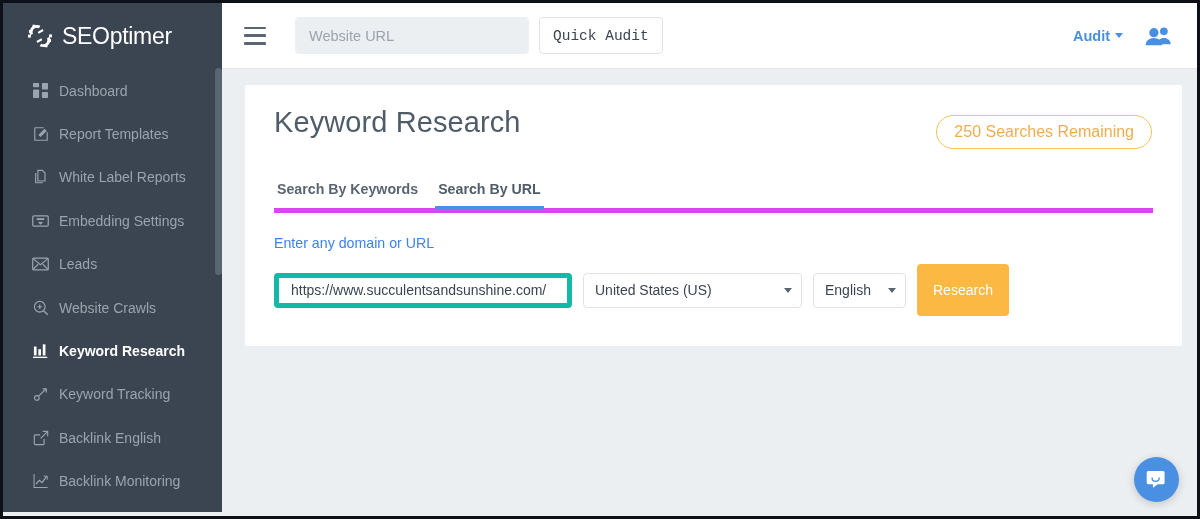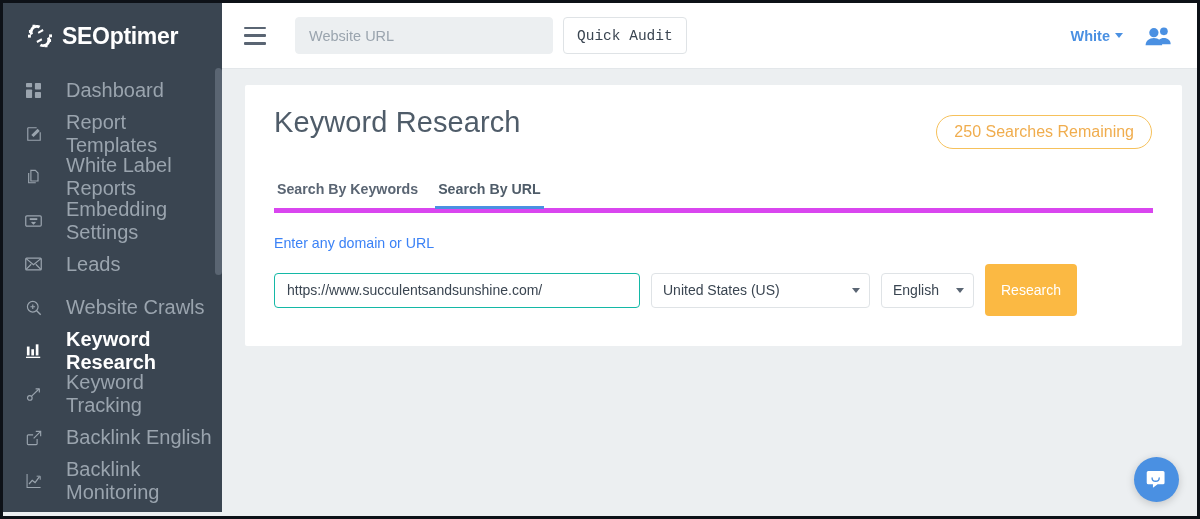--- a/index.html
+++ b/index.html
@@ -27,31 +27,31 @@
   #logo {
     height: 66px;
     display: flex; align-items: center;
     padding-left: 22px;
     gap: 7px;
   }
   #logo .logo-mark { width: 30px; height: 30px; flex: 0 0 30px; }
   #logo .logo-text {
     color: #ffffff;
     font-size: 23px;
-    font-weight: bold;
+    font-weight: normal;
     letter-spacing: -0.3px;
   }
   .nav-list { list-style: none; }
   .nav-item {
     display: flex; align-items: center;
     height: 43.4px;
-    padding-left: 22px;
-    gap: 24px;
+    padding-left: 29px;
+    gap: 10px;
     color: #9aa4ae;
-    font-size: 20px;
+    font-size: 14px;
     cursor: pointer;
   }
   .nav-item .nav-icon {
     width: 17px; height: 17px;
     flex: 0 0 17px;
     display: flex; align-items: center; justify-content: center;
     color: #9aa4ae;
   }
   .nav-item.active { color: #ffffff; font-weight: bold; }
   .nav-item.active .nav-icon { color: #ffffff; }
@@ -79,21 +79,21 @@
     width: 22px; height: 18px;
     display: flex; flex-direction: column; justify-content: space-between;
     cursor: pointer;
   }
   #hamburger span {
     display: block; height: 2.6px; width: 100%;
     background: #5a6573; border-radius: 1px;
   }
   #website-url-input {
     margin-left: 29px;
-    width: 258px; height: 37px;
+    width: 234px; height: 37px;
     background: #eceff1;
     border: 1px solid #eceff1;
     border-radius: 4px;
     padding: 0 13px;
     font-family: "Liberation Sans", sans-serif;
     font-size: 14.5px;
     color: #737373;
     outline: none;
   }
   #website-url-input::placeholder { color: #9aa4ae; }
@@ -177,22 +177,22 @@
   #field-label {
     margin: 22px 0 0 29px;
     font-size: 14.2px;
     color: #3b82f6;
   }
   #form-row {
     margin: 13px 0 0 29px;
     display: flex; align-items: center; gap: 11px;
   }
   #domain-input {
-    width: 366px; height: 35px;
-    border: 1px solid #14b8a6;
+    width: 298px; height: 35px;
+    border: 5px solid #14b8a6;
     border-radius: 4px;
     padding: 0 12px;
     font-family: "Liberation Sans", sans-serif;
     font-size: 14px;
     color: #3a4551;
     outline: none;
   }
   .select-wrap { position: relative; display: inline-block; }
   select.ui-select {
     appearance: none; -webkit-appearance: none;
@@ -390,21 +390,21 @@
       <span></span>
       <span></span>
     </div>
 
     <input id="website-url-input" type="text" placeholder="Website URL" style="">
 
     <button id="quick-audit-btn">Quick Audit</button>
 
     <div id="topbar-right">
       <div id="help-menu">
-        <span>White</span>
+        <span>Audit</span>
         <span id="help-caret"></span>
       </div>
       <div id="account-icon">
         <svg width="27" height="20" viewBox="0 0 28 20" fill="currentColor">
           <circle cx="19.6" cy="5.2" r="4"></circle>
           <path d="M12.6 18.6c0-3.9 3.1-6.4 7-6.4s7 2.5 7 6.4z"></path>
           <circle cx="9.2" cy="6.6" r="4.8"></circle>
           <path d="M0.6 19.6c0-4.6 3.8-7.6 8.6-7.6s8.6 3 8.6 7.6z"></path>
         </svg>
       </div>

